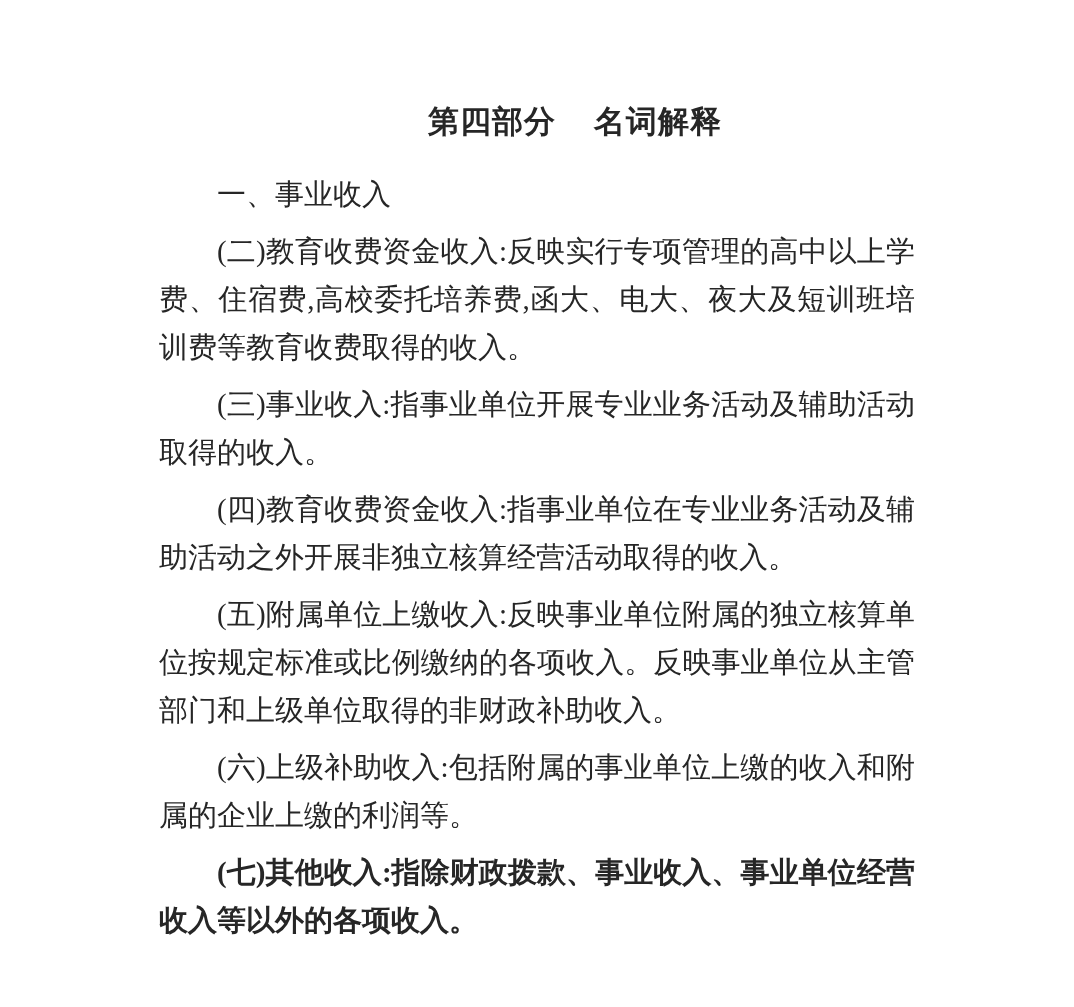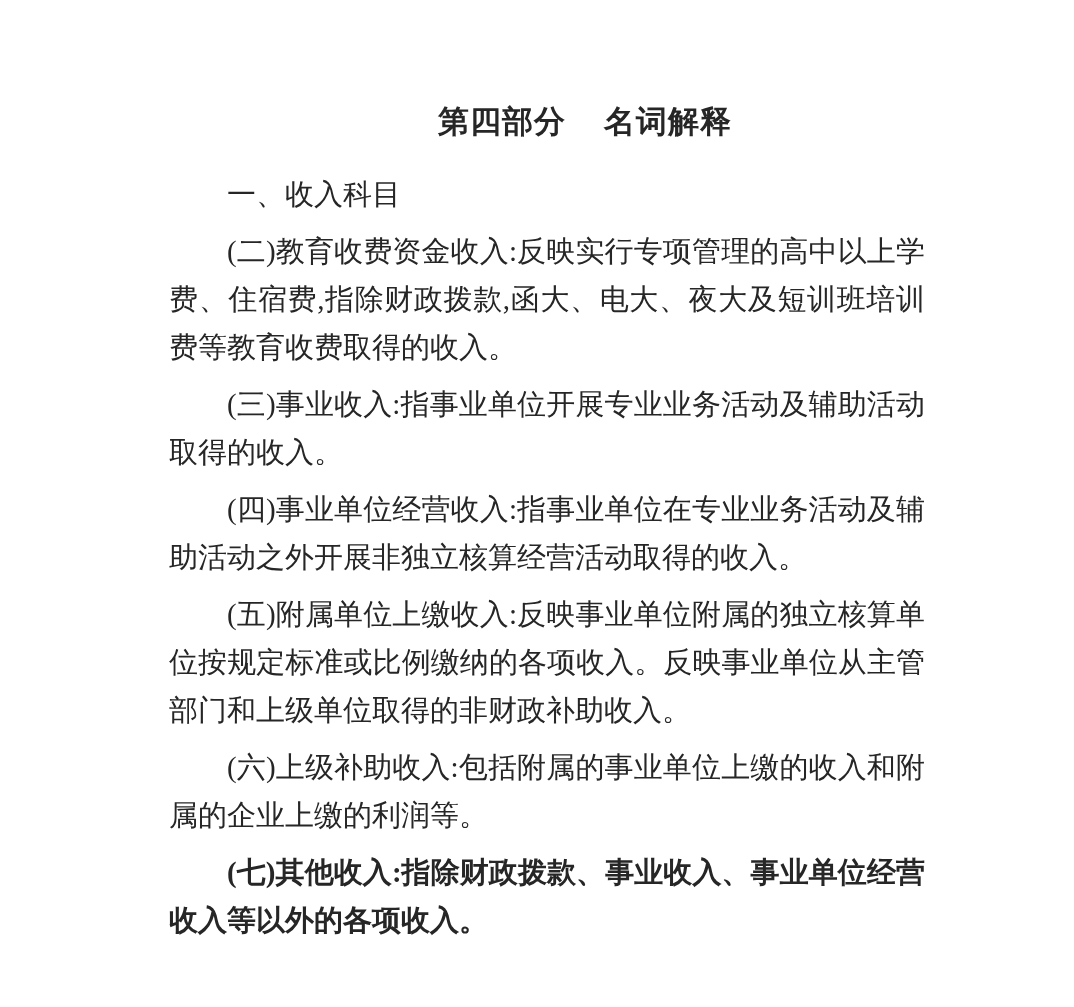--- a/index.html
+++ b/index.html
@@ -18,21 +18,20 @@
     position: relative;
     width: 1074px;
     height: 1007px;
     background: #ffffff;
   }
   .content {
     position: absolute;
     left: 159px;
     top: 0;
     width: 756px;
-    margin-left: 10px;
   }
   .doc-title {
     margin: 100px 0 26px 0;
     padding-left: 76px;
     font-size: 31px;
     line-height: 44px;
     font-weight: 700;
     text-align: center;
     letter-spacing: 1px;
     white-space: nowrap;
@@ -58,23 +57,23 @@
 </style>
 </head>
 <body>
 
 <div class="page">
   <div class="content">
 
     <h1 class="doc-title"><span>第四部分</span><span class="title-gap"></span><span>名词解释</span></h1>
 
     <div class="doc-body">
-      <p class="para">一、收入科目</p>
-      <p class="para">(二)教育收费资金收入:反映实行专项管理的高中以上学费、住宿费,指除财政拨款,函大、电大、夜大及短训班培训费等教育收费取得的收入。</p>
+      <p class="para">一、事业收入</p>
+      <p class="para">(二)教育收费资金收入:反映实行专项管理的高中以上学费、住宿费,高校委托培养费,函大、电大、夜大及短训班培训费等教育收费取得的收入。</p>
       <p class="para">(三)事业收入:指事业单位开展专业业务活动及辅助活动取得的收入。</p>
-      <p class="para">(四)事业单位经营收入:指事业单位在专业业务活动及辅助活动之外开展非独立核算经营活动取得的收入。</p>
+      <p class="para">(四)教育收费资金收入:指事业单位在专业业务活动及辅助活动之外开展非独立核算经营活动取得的收入。</p>
       <p class="para">(五)附属单位上缴收入:反映事业单位附属的独立核算单位按规定标准或比例缴纳的各项收入。反映事业单位从主管部门和上级单位取得的非财政补助收入。</p>
       <p class="para">(六)上级补助收入:包括附属的事业单位上缴的收入和附属的企业上缴的利润等。</p>
       <p class="para">(七)其他收入:指除财政拨款、事业收入、事业单位经营收入等以外的各项收入。</p>
     </div>
 
   </div>
 </div>
 
 </body></html>

